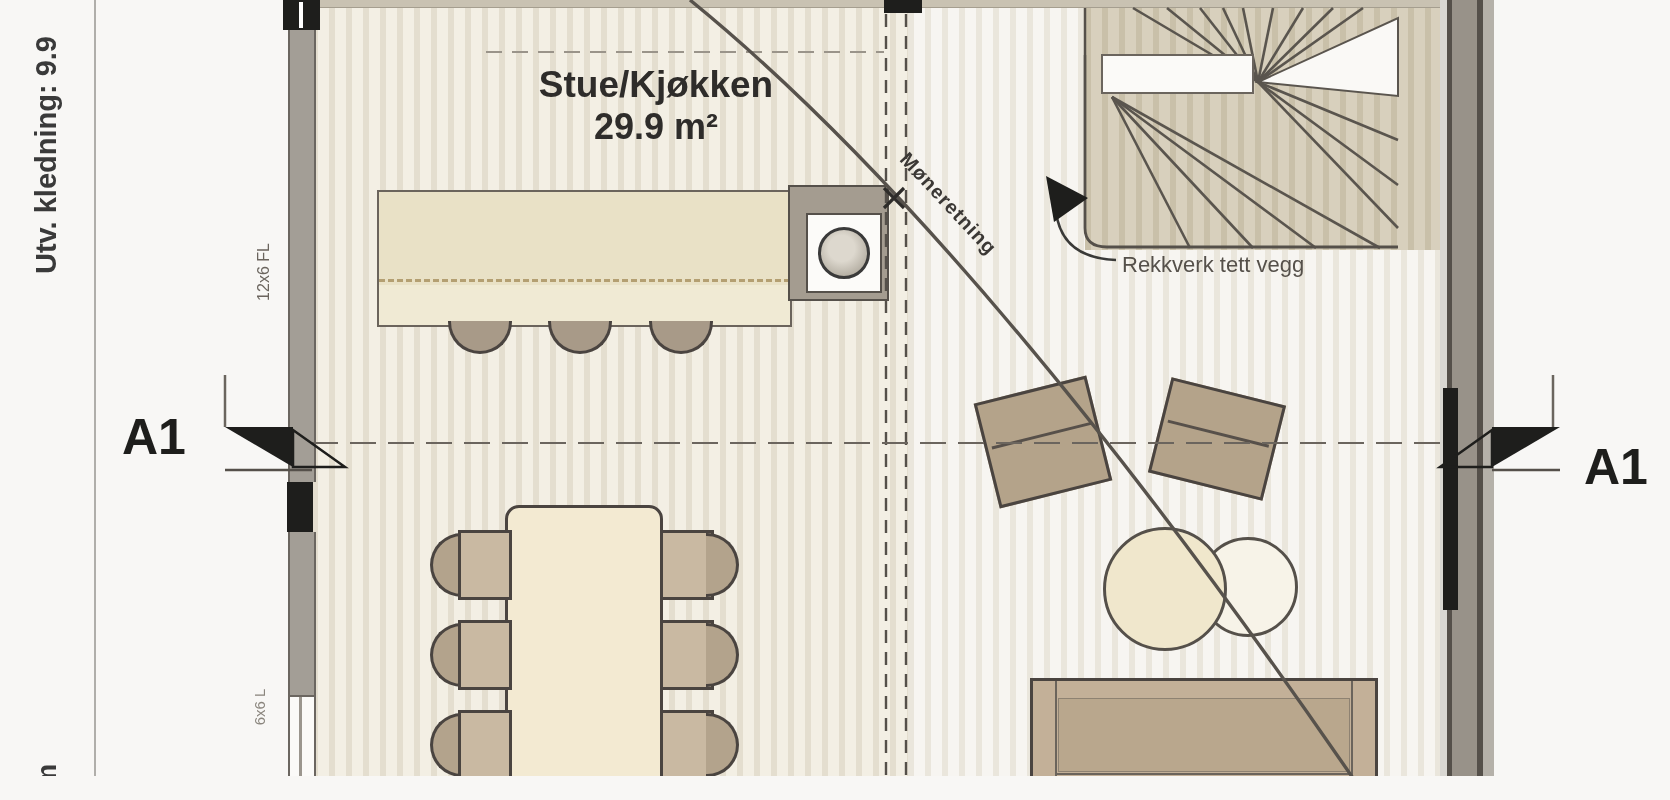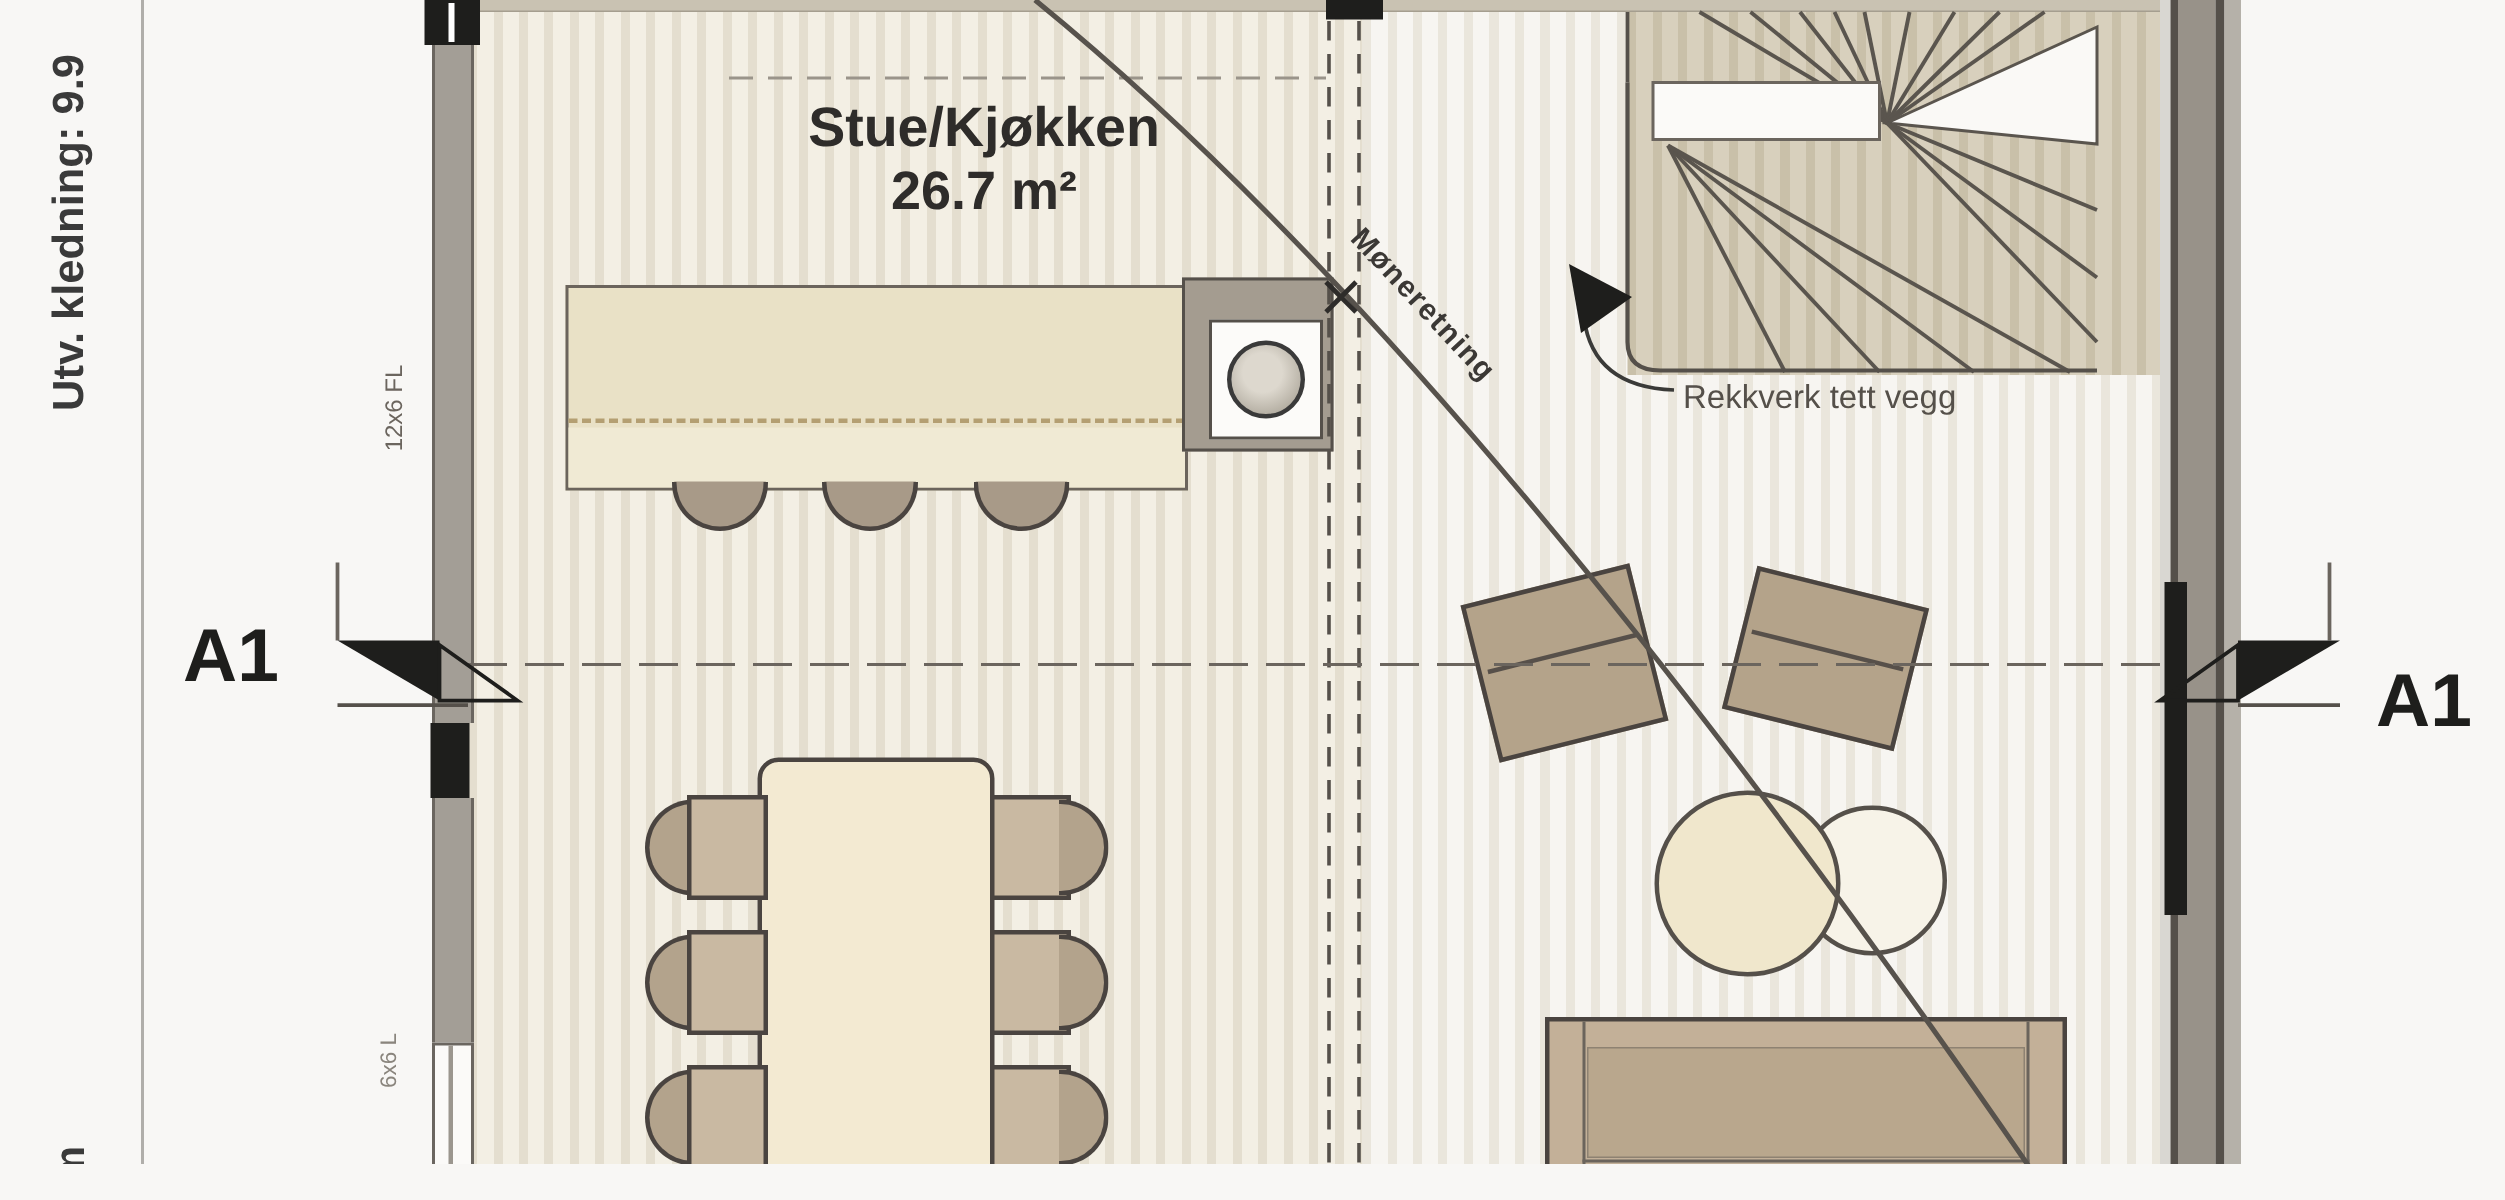--- a/index.html
+++ b/index.html
@@ -200,21 +200,21 @@
 
     <g>
       <line x1="1553" y1="375" x2="1553" y2="427" stroke="#6b655e" stroke-width="2.5"></line>
       <polygon points="1560,427 1492,427 1492,467" fill="#1e1e1c"></polygon>
       <polygon points="1492,430 1440,467 1492,467" fill="none" stroke="#1e1e1c" stroke-width="2.5"></polygon>
       <line x1="1492" y1="470" x2="1560" y2="470" stroke="#55504a" stroke-width="2.5"></line>
     </g>
   </svg>
 
   <div class="abs t room-title">Stue/Kjøkken</div>
-  <div class="abs t room-area">26.7 m²</div>
+  <div class="abs t room-area">29.9 m²</div>
   <div class="abs t a1" style="left:122px;top:408px;">A1</div>
   <div class="abs t a1" style="left:1584px;top:438px;">A1</div>
   <div class="abs t ridge">Møneretning</div>
   <div class="abs t railing-label">Rekkverk tett vegg</div>
   <div class="abs t rot-ccw cladding">Utv. kledning: 9.9</div>
   <div class="abs t rot-ccw bottom-dim">6 m</div>
   <div class="abs t rot-ccw win-top">12x6 FL</div>
   <div class="abs t rot-ccw win-bottom">6x6 L</div>
 
 </div>

